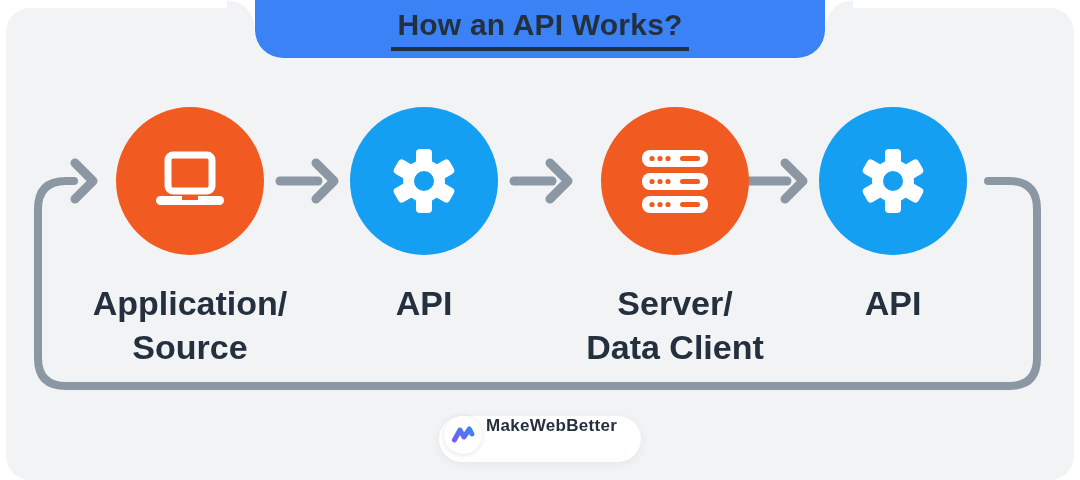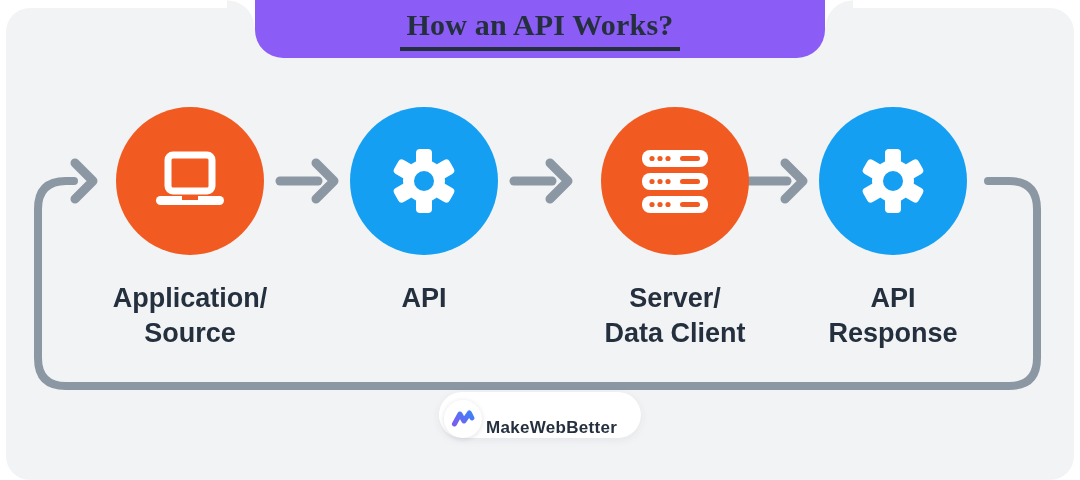--- a/index.html
+++ b/index.html
@@ -9,25 +9,24 @@
     font-family:"Liberation Sans", sans-serif;
   }
   .card{
     position:absolute;left:6px;right:6px;top:8px;bottom:0;
     background:var(--card);
     border-radius:24px;
   }
   
   .title-tab{
     position:absolute;top:0;left:50%;transform:translateX(-50%);
-    width:570px;height:58px;background:#8b5cf6;
+    width:570px;height:58px;background:#3b82f6;
     border-radius:0 0 28px 28px;
     display:flex;align-items:center;justify-content:center;
     z-index:3;
-    font-family:Liberation Serif, serif;
   }
   .scoop{position:absolute;top:0;width:28px;height:28px;}
   .scoop-left{left:-28px;background:radial-gradient(circle 28px at 0 100%, var(--card) 27px, #ffffff 28px);}
   .scoop-right{right:-28px;background:radial-gradient(circle 28px at 100% 100%, var(--card) 27px, #ffffff 28px);}
   .page-title{
     font-size:30px;font-weight:800;color:var(--ink);
     border-bottom:4px solid var(--ink);
     padding:0 6px 6px 6px;line-height:1.1;letter-spacing:.2px;
   }
   
@@ -37,28 +36,28 @@
   .step{position:absolute;top:107px;width:240px;z-index:4;}
   .circle{
     width:148px;height:148px;border-radius:50%;margin:0 auto;
     background:var(--accent);
     display:flex;align-items:center;justify-content:center;
   }
   .accent{fill:var(--accent);}
   .white{fill:#ffffff;}
   .label{
     margin-top:26px;text-align:center;
-    font-size:27px;font-weight:700;color:var(--ink);line-height:1.3;
+    font-size:34px;font-weight:700;color:var(--ink);line-height:1.3;
   }
   .label span{display:block;}
   
   .brand-badge{
-    position:absolute;left:50%;top:392px;transform:translateX(-50%);
+    position:absolute;left:50%;top:416px;transform:translateX(-50%);
     height:46px;background:#ffffff;border-radius:23px;
-    display:flex;align-items:flex-end;gap:4px;
+    display:flex;align-items:flex-start;gap:4px;
     padding:0 24px 0 5px;z-index:5;
     box-shadow:0 2px 8px rgba(40,50,70,.07);
   }
   .brand-mark{
     width:38px;height:38px;border-radius:50%;background:#ffffff;
     box-shadow:0 1px 5px rgba(40,50,70,.14);
     display:flex;align-items:center;justify-content:center;
   }
   .brand-text{font-size:17px;font-weight:700;color:var(--ink);letter-spacing:.3px;}
 </style>
@@ -165,21 +164,20 @@
         <rect x="25" y="1" width="16" height="16" rx="4" transform="rotate(120 33 33)"></rect>
         <rect x="25" y="1" width="16" height="16" rx="4" transform="rotate(180 33 33)"></rect>
         <rect x="25" y="1" width="16" height="16" rx="4" transform="rotate(240 33 33)"></rect>
         <rect x="25" y="1" width="16" height="16" rx="4" transform="rotate(300 33 33)"></rect>
       </g>
       <circle class="accent" cx="33" cy="33" r="10"></circle>
     </svg>
   </div>
   <div class="label">
     <span>API</span>
-    <span>Response</span>
   </div>
 </div>
 
 <div class="brand-badge">
   <div class="brand-mark">
     <svg width="24" height="24" viewBox="0 0 24 24">
       <defs>
         <linearGradient id="mwbg" x1="0" y1="1" x2="1" y2="0">
           <stop offset="0" style="stop-color:var(--logo1)"></stop>
           <stop offset="1" style="stop-color:var(--logo2)"></stop>

